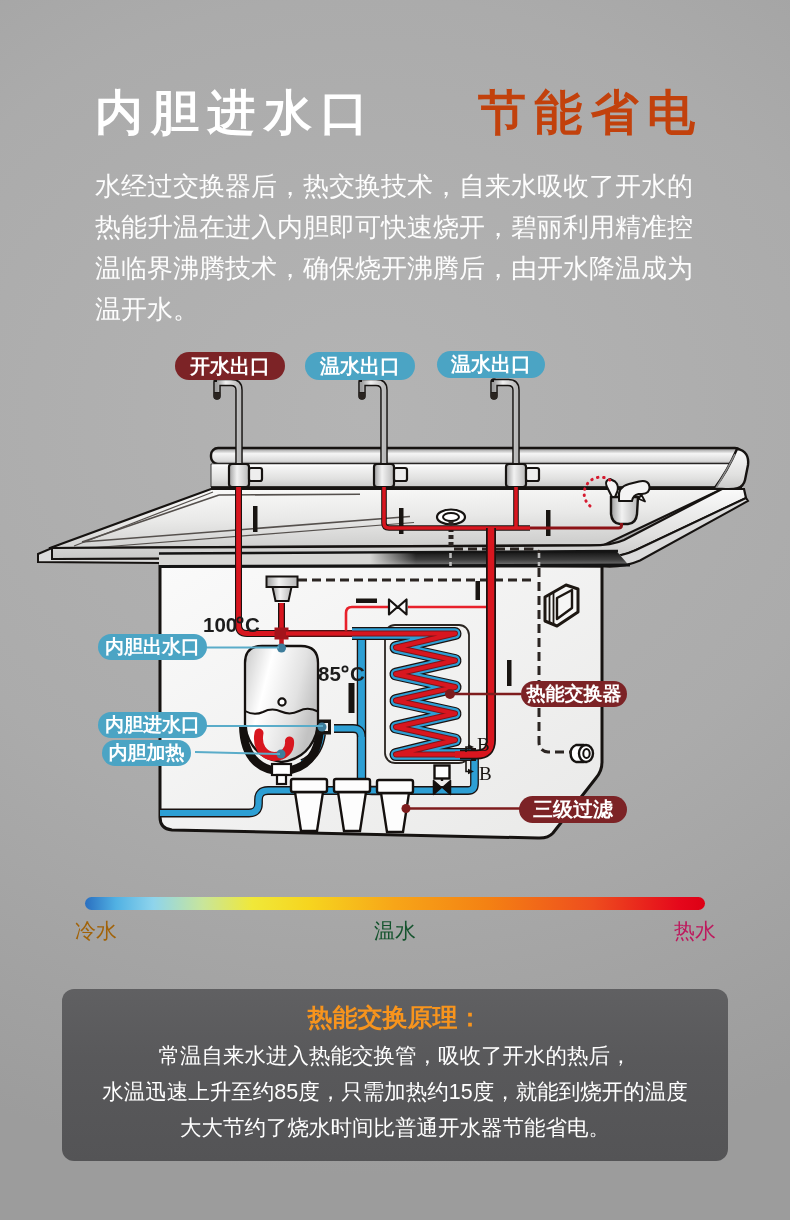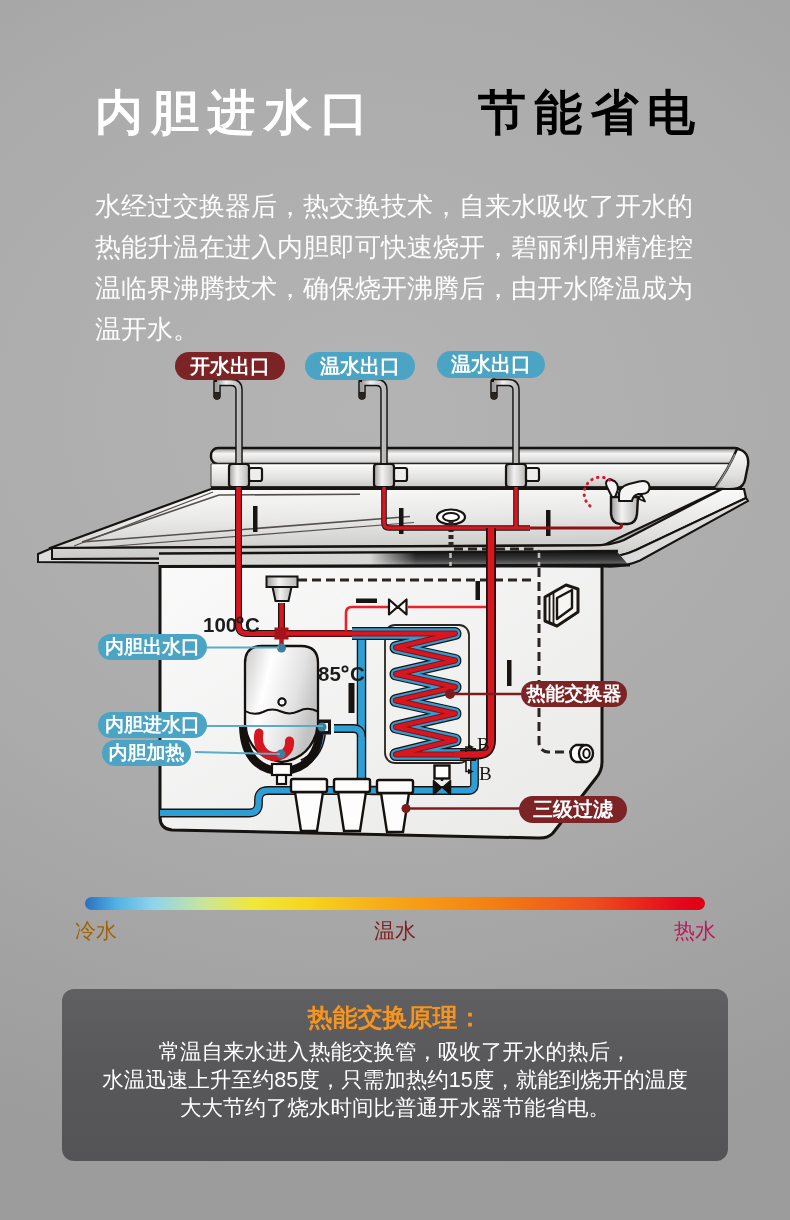--- a/index.html
+++ b/index.html
@@ -8,23 +8,23 @@
   background:radial-gradient(ellipse 900px 760px at 46% 34%, #b4b4b4 0%, #ababab 55%, #a2a2a2 82%, #9c9c9c 100%);}
 .abs{position:absolute;}
 </style>
 </head>
 <body>
 
 <div class="abs" style="left:0;top:0;width:790px;height:1220px;"></div>
 
 <div class="abs" style="left:95px;top:81px;font-size:48px;font-weight:700;color:#ffffff;letter-spacing:8.3px;white-space:nowrap;">内胆进水口</div>
 
-<div class="abs" style="left:478px;top:81px;font-size:48px;font-weight:700;color:#000000;letter-spacing:8.3px;white-space:nowrap;">节能省电</div>
-
-<div class="abs" style="left:95px;top:166px;width:620px;font-size:26px;line-height:41px;color:#fdfdfd;margin-top:20px;">水经过交换器后，热交换技术，自来水吸收了开水的热能升温在进入内胆即可快速烧开，碧丽利用精准控温临界沸腾技术，确保烧开沸腾后，由开水降温成为温开水。</div>
+<div class="abs" style="left:478px;top:81px;font-size:48px;font-weight:700;color:#c2410c;letter-spacing:8.3px;white-space:nowrap;">节能省电</div>
+
+<div class="abs" style="left:95px;top:166px;width:620px;font-size:26px;line-height:41px;color:#fdfdfd;">水经过交换器后，热交换技术，自来水吸收了开水的热能升温在进入内胆即可快速烧开，碧丽利用精准控温临界沸腾技术，确保烧开沸腾后，由开水降温成为温开水。</div>
 
 <svg class="abs" style="left:0;top:0;" width="790" height="960" viewBox="0 0 790 960" xmlns="http://www.w3.org/2000/svg">
 <defs>
 <linearGradient id="metalV" x1="0" y1="0" x2="0" y2="1">
   <stop offset="0" stop-color="#8c8c8c"></stop>
         <stop offset="0.35" stop-color="#f5f5f5"></stop>
         <stop offset="0.8" stop-color="#dadada"></stop>
         <stop offset="1" stop-color="#b5b5b5"></stop>
 </linearGradient>
 <linearGradient id="faceG" x1="0" y1="0" x2="0" y2="1">
@@ -379,21 +379,21 @@
 <g>
 <rect x="437" y="351" width="108" height="27" rx="13.5" fill="#4ba4c4"></rect>
 <text x="491" y="371" text-anchor="middle" font-size="20" font-weight="700" fill="#fff">温水出口</text>
 </g>
 </svg>
 
 <div class="abs" style="left:85px;top:897px;width:620px;height:13px;border-radius:7px;background:linear-gradient(90deg,#2a6fc0 0%,#51b1e3 5%,#8ed4ec 11%,#c8e59b 19%,#f0e839 27%,#f6d51f 36%,#f7a518 50%,#f48113 65%,#ee4d1e 82%,#e5071b 96%,#dd0015 100%);"></div>
 
 <div class="abs" style="left:75px;top:917px;font-size:21px;color:#a16207;">冷水</div>
 
-<div class="abs" style="left:374px;top:917px;font-size:21px;color:#7f1d1d;">温水</div>
+<div class="abs" style="left:374px;top:917px;font-size:21px;color:#14532d;">温水</div>
 
 <div class="abs" style="left:674px;top:917px;font-size:21px;color:#be185d;">热水</div>
 
 <div class="abs" style="left:62px;top:989px;width:666px;height:172px;border-radius:12px;background:linear-gradient(180deg,#606062 0%,#59595b 40%,#545456 100%);"></div>
 
 <div class="abs" style="left:62px;top:1001px;width:666px;text-align:center;font-size:25px;font-weight:700;color:#f7941d;">热能交换原理：</div>
 
-<div class="abs" style="left:62px;top:1038px;width:666px;text-align:center;font-size:21.5px;line-height:28px;color:#ffffff;">常温自来水进入热能交换管，吸收了开水的热后，<br>水温迅速上升至约85度，只需加热约15度，就能到烧开的温度<br>大大节约了烧水时间比普通开水器节能省电。</div>
+<div class="abs" style="left:62px;top:1038px;width:666px;text-align:center;font-size:21.5px;line-height:36px;color:#ffffff;">常温自来水进入热能交换管，吸收了开水的热后，<br>水温迅速上升至约85度，只需加热约15度，就能到烧开的温度<br>大大节约了烧水时间比普通开水器节能省电。</div>
 
 </body></html>

